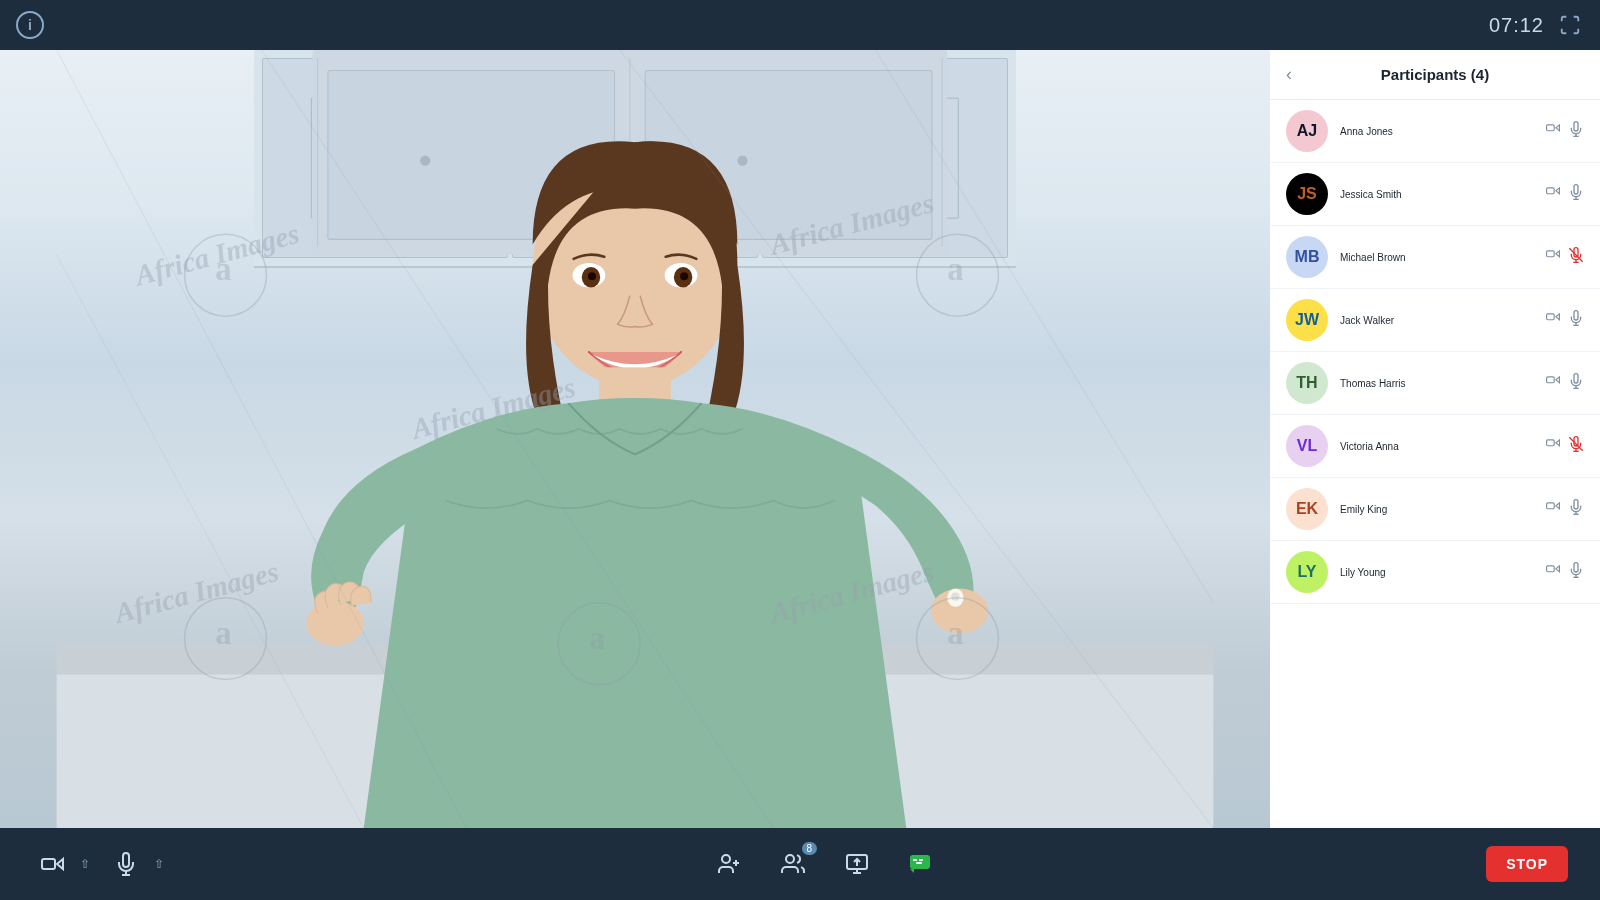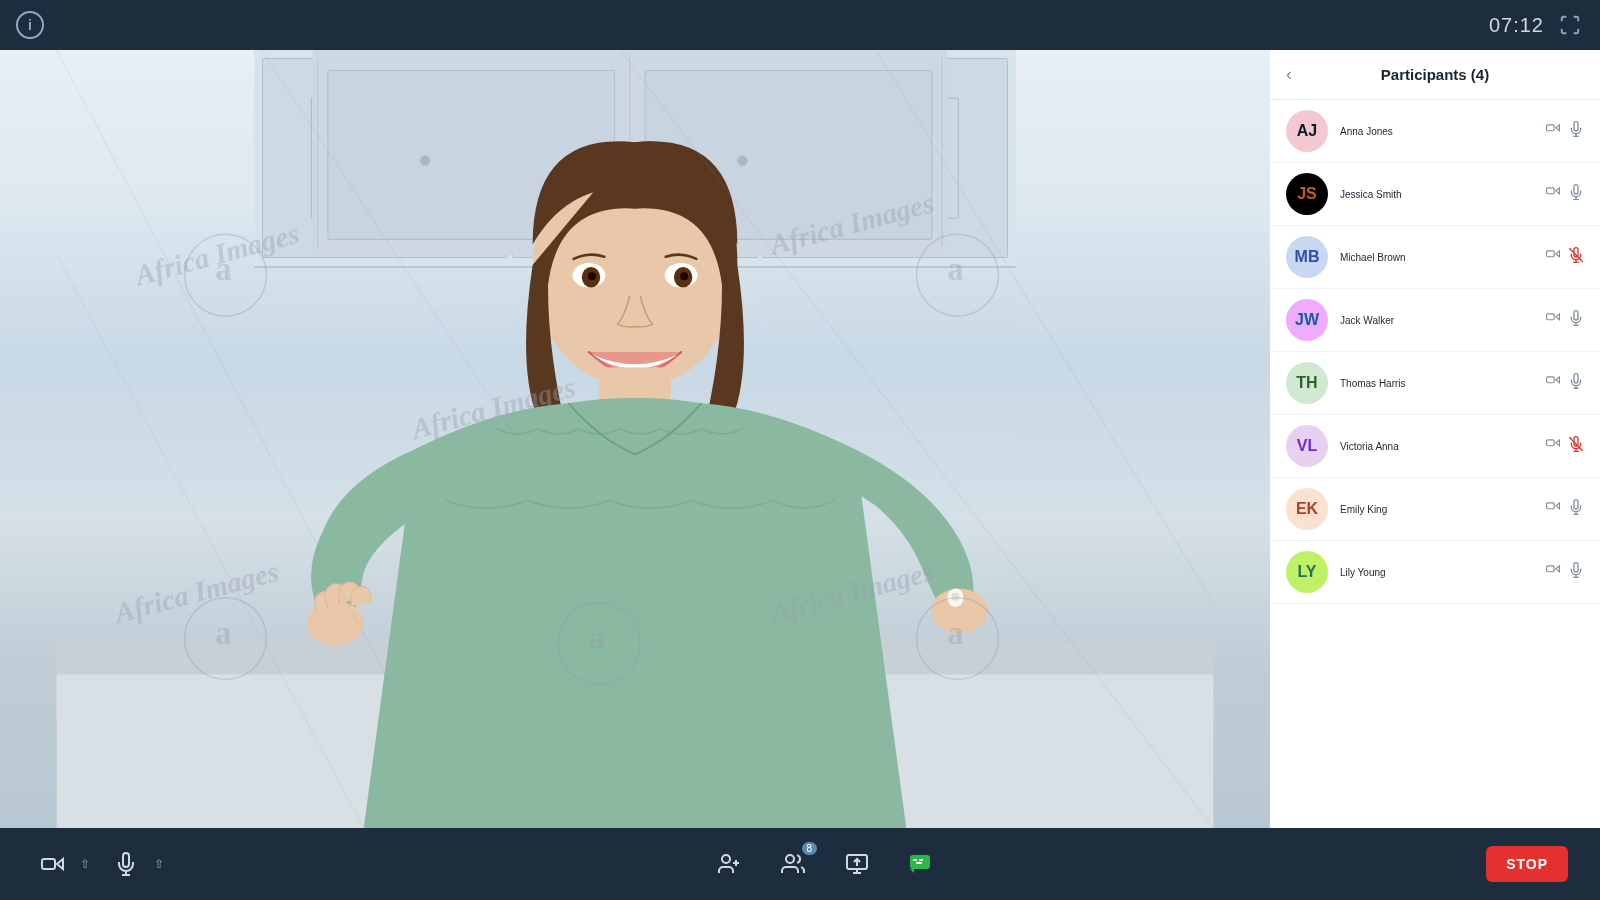--- a/index.html
+++ b/index.html
@@ -255,21 +255,21 @@
     .participant-controls {
       display: flex;
       align-items: center;
       gap: 6px;
     }
 
     
     .av-anna { background: #f4c8d0; color: #0f172a; }
     .av-jessica { background: #000000; color: #c06020; }
     .av-michael { background: #c8d8f4; color: #3050a0; }
-    .av-jack { background: #f0abfc; color: #1060a0; }
+    .av-jack { background: #fde047; color: #1060a0; }
     .av-thomas { background: #d0e8d0; color: #306030; }
     .av-victoria { background: #e8d0f0; color: #6d28d9; }
     .av-emily { background: #fce0d0; color: #b04020; }
     .av-lily { background: #bef264; color: #207060; }
 
     
     .video-svg-container {
       position: absolute;
       width: 100%;
       height: 100%;

